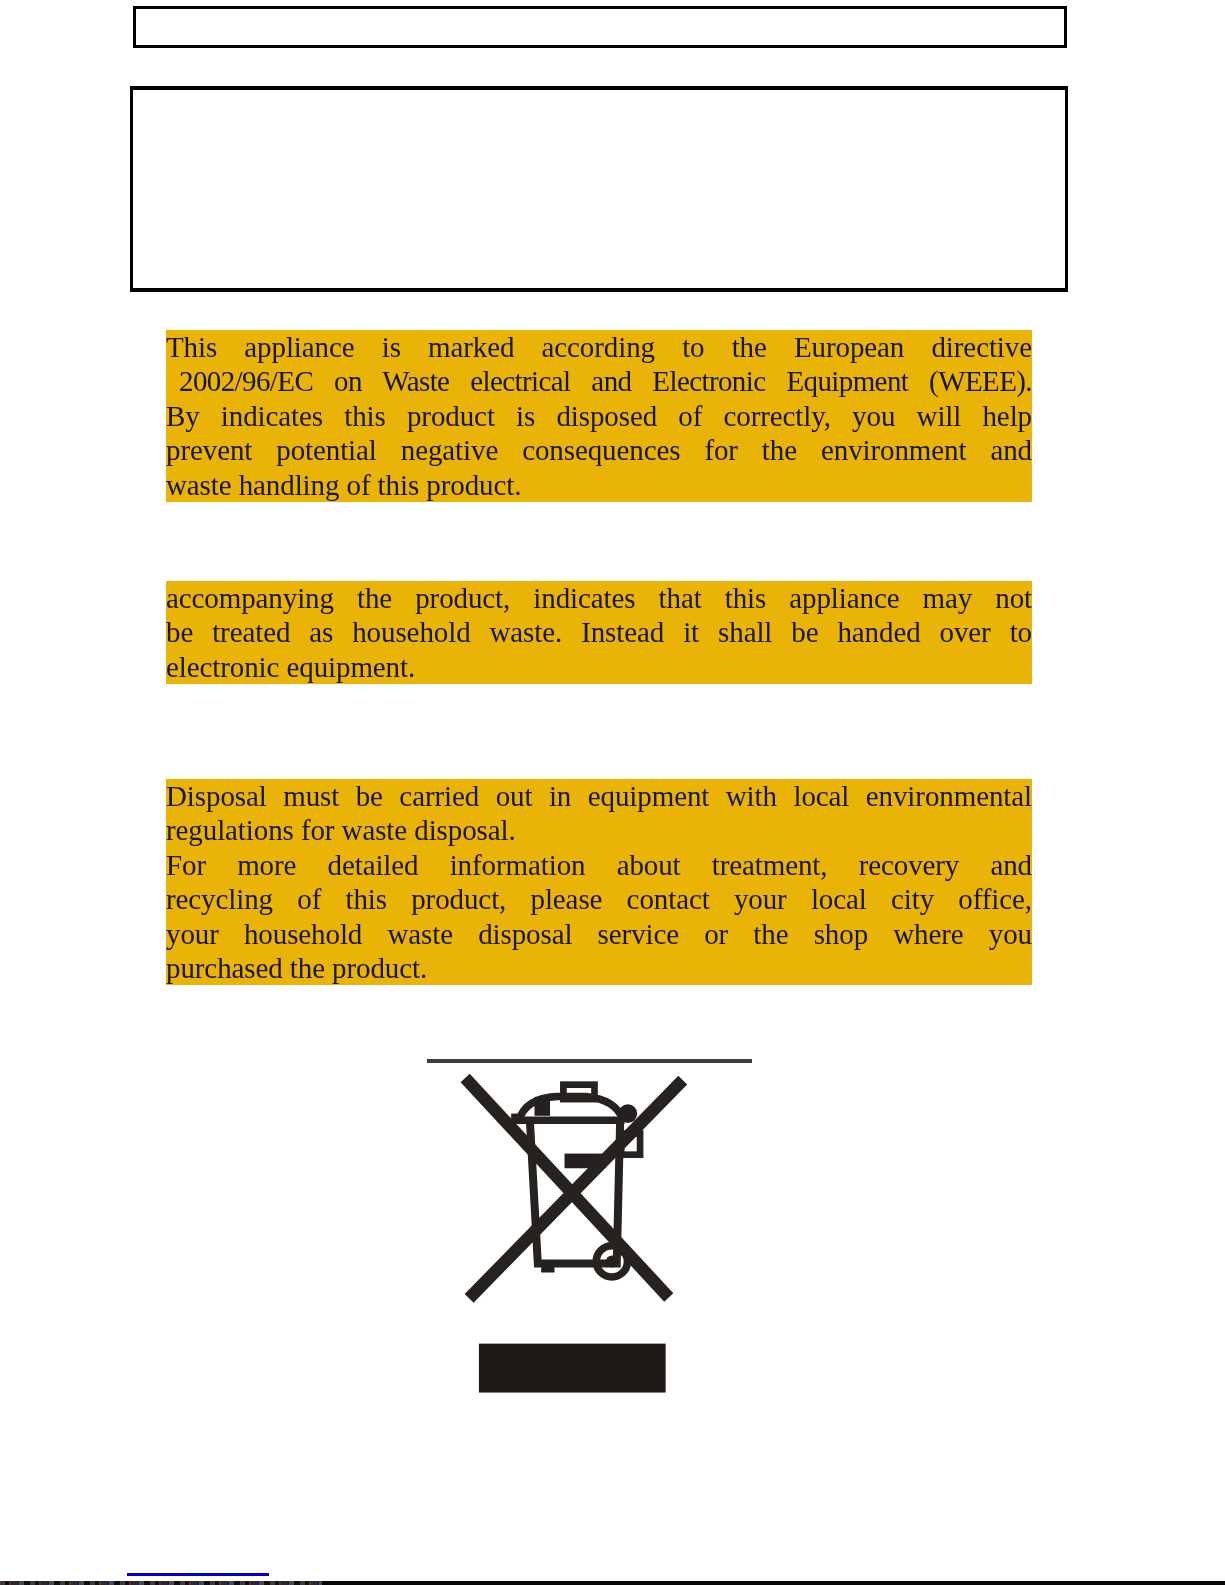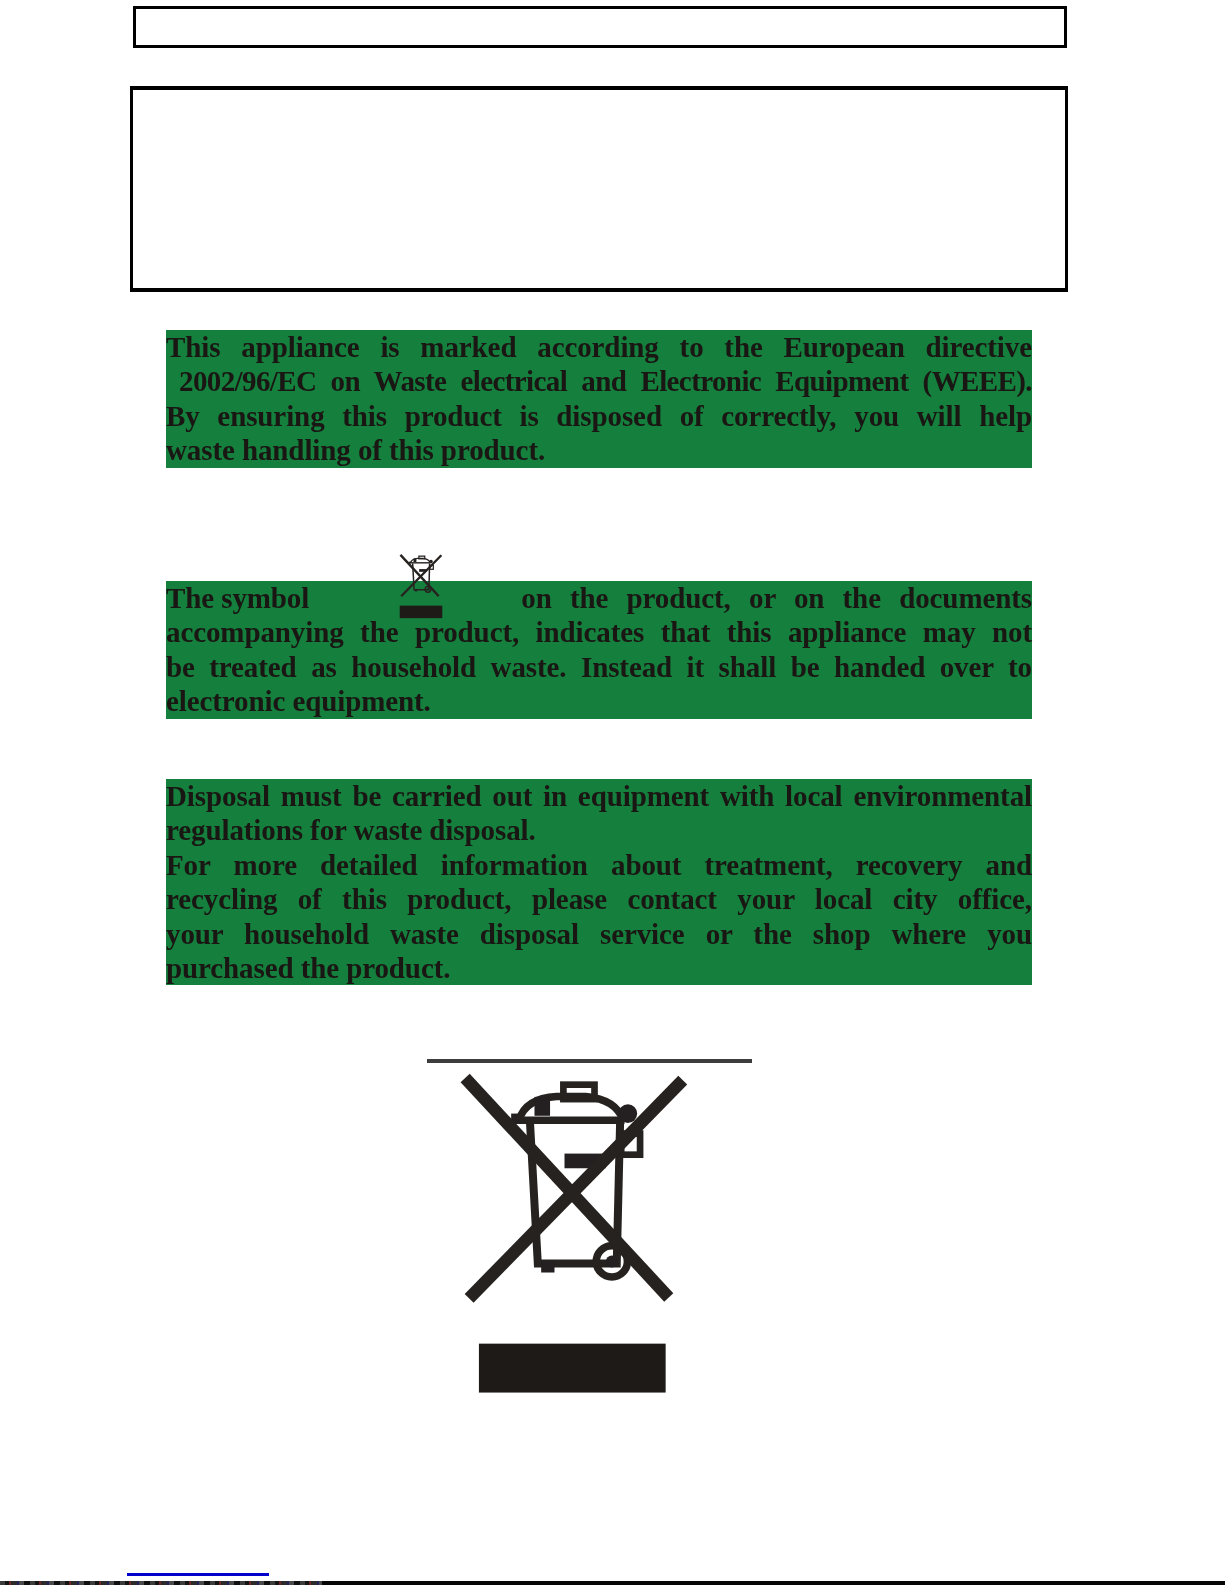--- a/index.html
+++ b/index.html
@@ -8,22 +8,22 @@
     font-family:"Liberation Serif","DejaVu Serif",serif; overflow:hidden;
   }
   
   .box { position:absolute; background:#ffffff; box-sizing:border-box; border:3px solid #000000; }
   .box1 { left:133px; top:6px;  width:934px; height:42px; }
   .box2 { left:130px; top:86px; width:938px; height:206px; border-width:4px 3px; }
 
   
   .para {
     position:absolute; left:166px; width:866px;
-    font-weight:700; font-size:29px; line-height:34.4px;
-    color:#191613; background:#15803d;
+    font-weight:400; font-size:29px; line-height:34.4px;
+    color:#191613; background:#eab308;
     letter-spacing:-0.1px;
   }
   .ln   { text-align:justify; text-align-last:justify; text-justify:inter-word; white-space:normal; }
   .ln.last { text-align:center; text-align-last:left; }
   .ln.tight { letter-spacing:-0.6px;margin-left:13px; }
   #p1 { top:330px; }
   #p2 { top:581px; }
   #p3 { top:779px; }
 
   
@@ -89,35 +89,26 @@
       </g>
     </defs>
   </svg>
 
   <div class="box box1"></div>
   <div class="box box2"></div>
 
   <div class="para" id="p1">
     <div class="ln">This appliance is marked according to the European directive</div>
     <div class="ln tight">2002/96/EC on Waste electrical and Electronic Equipment (WEEE).</div>
-    <div class="ln">By ensuring this product is disposed of correctly, you will help</div>
+    <div class="ln">By indicates this product is disposed of correctly, you will help</div>
+    <div class="ln">prevent potential negative consequences for the environment and</div>
     <div class="ln last">waste handling of this product.</div>
   </div>
 
   <div class="para" id="p2">
-    <div class="ln flexline">
-      <span class="seg-left">The symbol</span>
-      <span class="seg-right">on the product, or on the documents</span>
-      <span class="weee-small">
-        <svg viewBox="0 0 110 158" width="46" height="66">
-          <use href="#weee-bin"></use>
-          <rect class="bar-fill" x="4" y="126" width="102" height="30"></rect>
-        </svg>
-      </span>
-    </div>
     <div class="ln">accompanying the product, indicates that this appliance may not</div>
     <div class="ln">be treated as household waste. Instead it shall be handed over to</div>
     <div class="ln last">electronic equipment.</div>
   </div>
 
   <div class="para" id="p3">
     <div class="ln">Disposal must be carried out in equipment with local environmental</div>
     <div class="ln last">regulations for waste disposal.</div>
     <div class="ln">For more detailed information about treatment, recovery and</div>
     <div class="ln">recycling of this product, please contact your local city office,</div>

